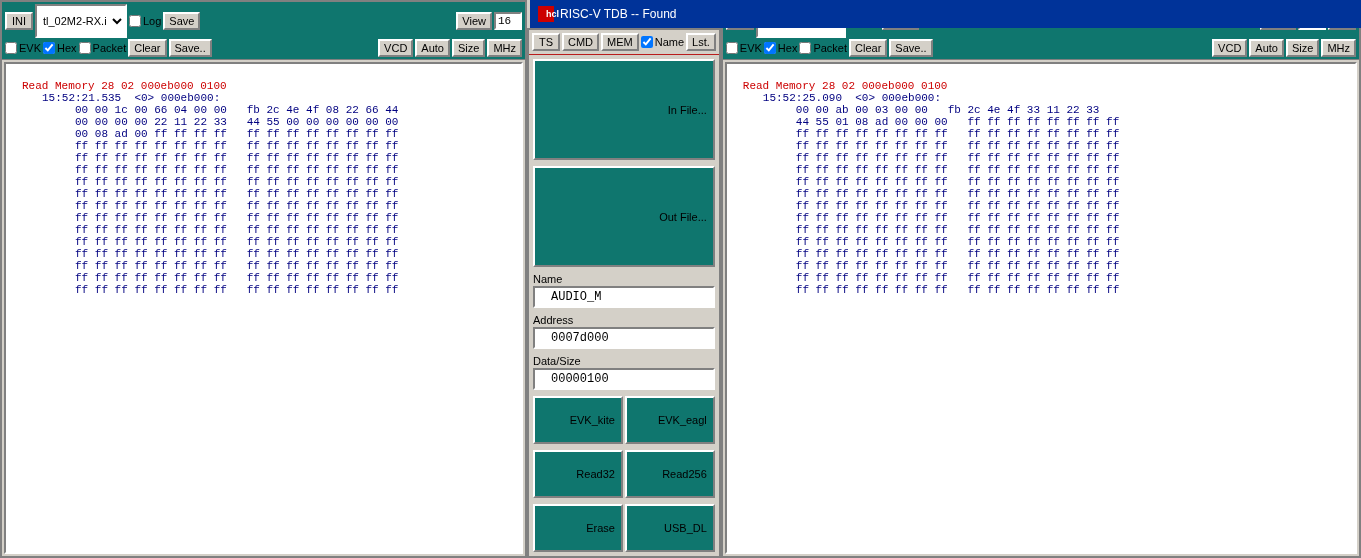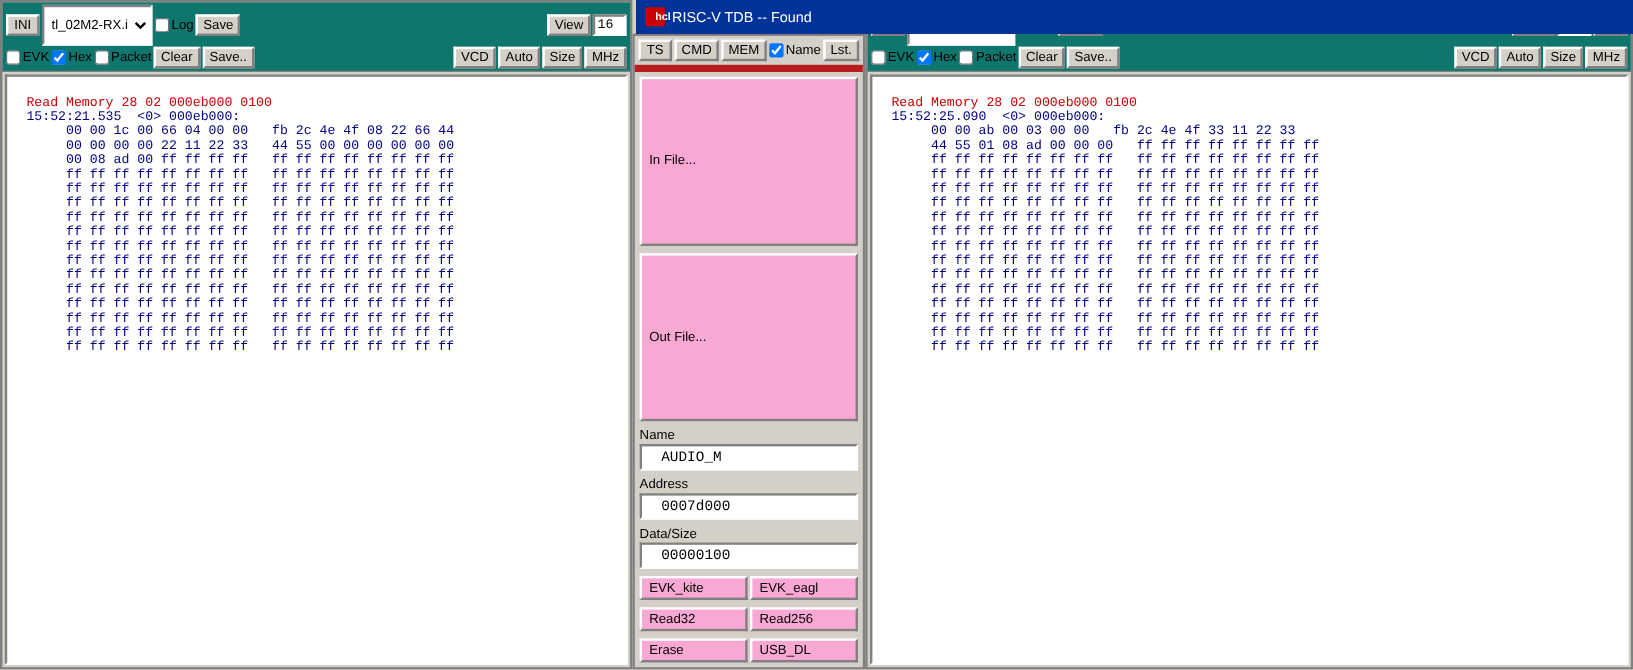--- a/index.html
+++ b/index.html
@@ -137,41 +137,42 @@
 
     .hex-header {
       color: #cc0000;
       font-size: 11px;
     }
 
     .hex-line {
       color: #000080;
       font-size: 11px;
       white-space: pre;
+      margin-left: 20px;
     }
 
     
     .dialog-panel {
       flex: 0 0 175px;
       display: flex;
       flex-direction: column;
       border: 2px solid #808080;
       background: #d4d0c8;
       margin-top: 28px;
       height: calc(558px - 28px);
       overflow: visible;
     }
 
     .dialog-toolbar {
       display: flex;
       align-items: center;
       padding: 3px;
       gap: 2px;
       background: #d4d0c8;
-      border-bottom: 6px solid #b91c1c;
+      border-bottom: 1px solid #b91c1c;
     }
 
     .dialog-body {
       padding: 4px;
       display: flex;
       flex-direction: column;
       gap: 6px;
       flex: 1;
     }
 
@@ -191,29 +192,29 @@
       font-family: 'Courier New', Courier, monospace;
       width: 100%;
     }
 
     .dialog-btn-row {
       display: flex;
       gap: 2px;
     }
 
     .dialog-btn {
-      background: #f9a8d4;
+      background: #0f766e;
       border: 2px solid;
       border-color: #ffffff #808080 #808080 #ffffff;
-      padding: 2px 6px;
+      padding: 16px 6px;
       font-size: 11px;
       font-family: Arial, sans-serif;
       cursor: pointer;
       flex: 1;
-      text-align: left;
+      text-align: right;
     }
 
     
     .right-panel {
       flex: 1;
       display: flex;
       flex-direction: column;
       border: 2px solid #808080;
       background: #d4d0c8;
     }

